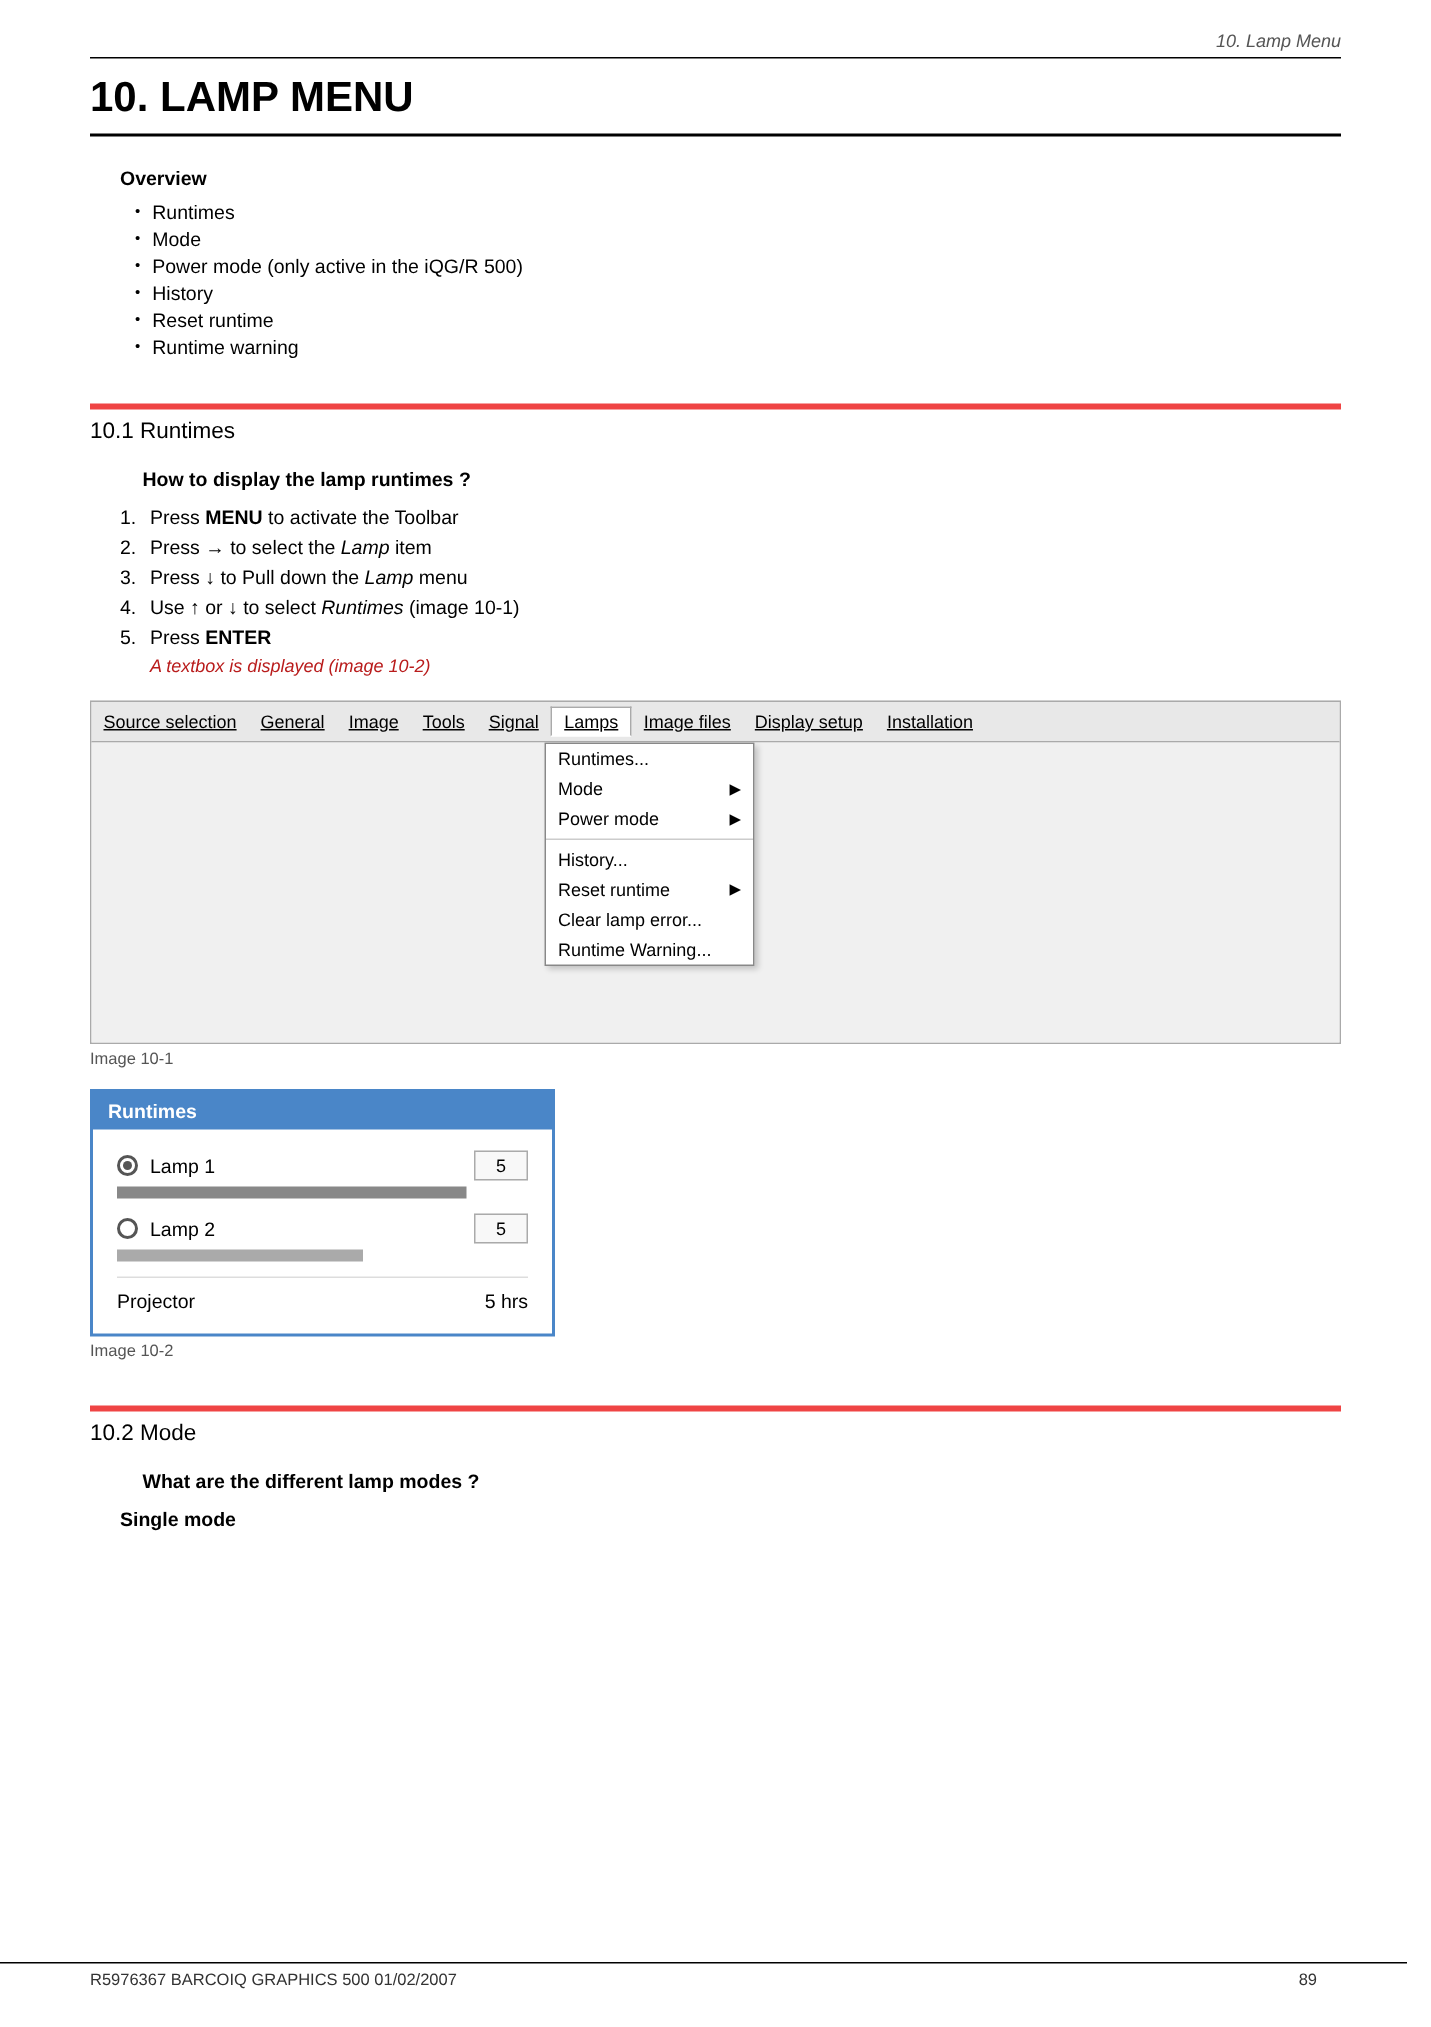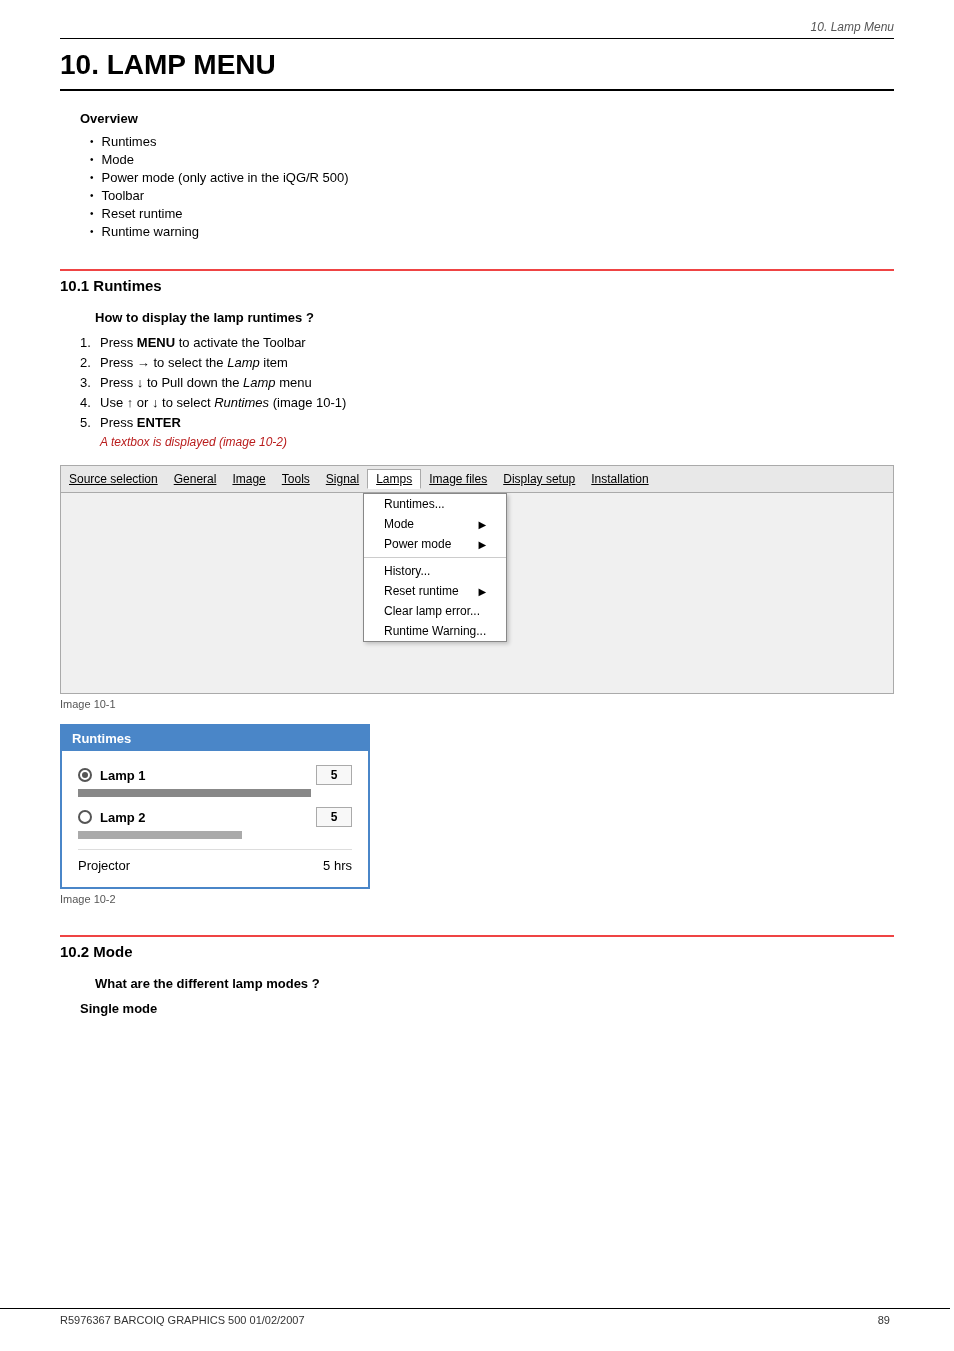--- a/index.html
+++ b/index.html
@@ -59,25 +59,25 @@
       align-items: flex-start;
     }
     .bullet {
       margin-right: 8px;
       font-size: 10px;
       margin-top: 2px;
     }
 
     
     .section-header {
-      border-top: 2px solid #ef4444;
+      border-top: 4px solid #ef4444;
       padding-top: 6px;
       margin-bottom: 16px;
       font-size: 15px;
-      font-weight: bold;
+      font-weight: normal;
     }
 
     .section-block {
       margin-bottom: 30px;
     }
 
     .sub-section-title {
       font-weight: bold;
       margin-left: 35px;
       margin-bottom: 10px;
@@ -150,21 +150,21 @@
       position: absolute;
       top: 0;
       left: 302px;
       background: #fff;
       border: 1px solid #888;
       min-width: 140px;
       box-shadow: 2px 2px 4px rgba(0,0,0,0.2);
       font-size: 12px;
     }
     .dropdown-menu .menu-item {
-      padding: 3px 20px;
+      padding: 3px 8px;
       display: flex;
       align-items: center;
       justify-content: space-between;
       white-space: nowrap;
     }
     .dropdown-menu .menu-separator {
       border-top: 1px solid #ccc;
       margin: 3px 0;
     }
     .dropdown-menu .menu-arrow {
@@ -193,21 +193,20 @@
       font-size: 13px;
       padding: 5px 10px;
     }
     .runtimes-body {
       padding: 14px 16px;
     }
     .lamp-row {
       display: flex;
       align-items: center;
       margin-bottom: 4px;
-      font-weight: bold;
     }
     .radio-icon {
       width: 14px;
       height: 14px;
       border-radius: 50%;
       border: 2px solid #555;
       display: inline-block;
       margin-right: 8px;
       position: relative;
       background: #fff;
@@ -259,21 +258,21 @@
     
     .section-10-2 {
       margin-top: 20px;
     }
 
     
     .page-footer {
       position: absolute;
       bottom: 20px;
       left: 0;
-      right: 4px;
+      right: 16px;
       border-top: 1px solid #000;
       padding: 5px 60px;
       display: flex;
       justify-content: space-between;
       font-size: 11px;
       color: #333;
     }
   </style>
 </head>
 <body>
@@ -298,21 +297,21 @@
       <li>
           <span class="bullet">•</span>
           <span>Mode</span>
         </li>
       <li>
           <span class="bullet">•</span>
           <span>Power mode (only active in the iQG/R 500)</span>
         </li>
       <li>
           <span class="bullet">•</span>
-          <span>Toolbar</span>
+          <span>History</span>
         </li>
       <li>
           <span class="bullet">•</span>
           <span>Reset runtime</span>
         </li>
       <li>
           <span class="bullet">•</span>
           <span>Runtime warning</span>
         </li>
     </ul>

